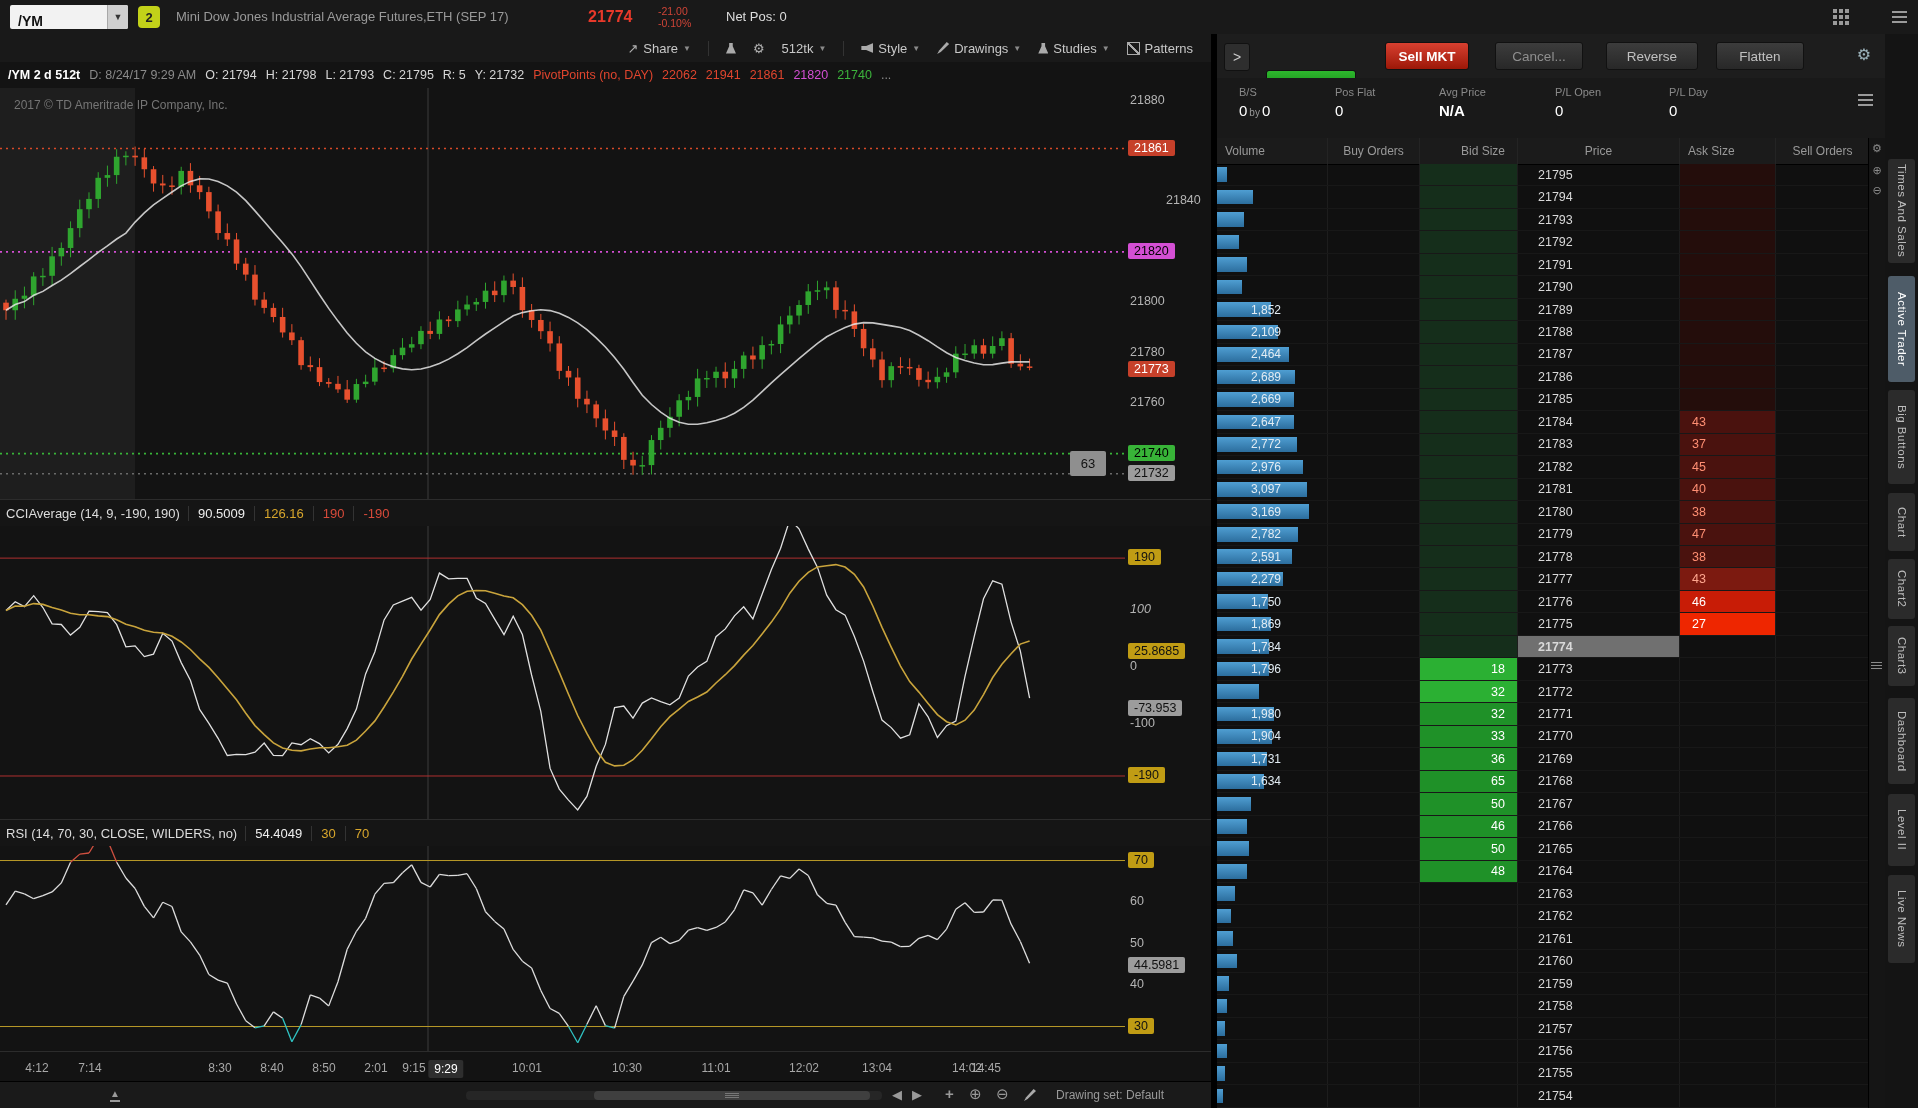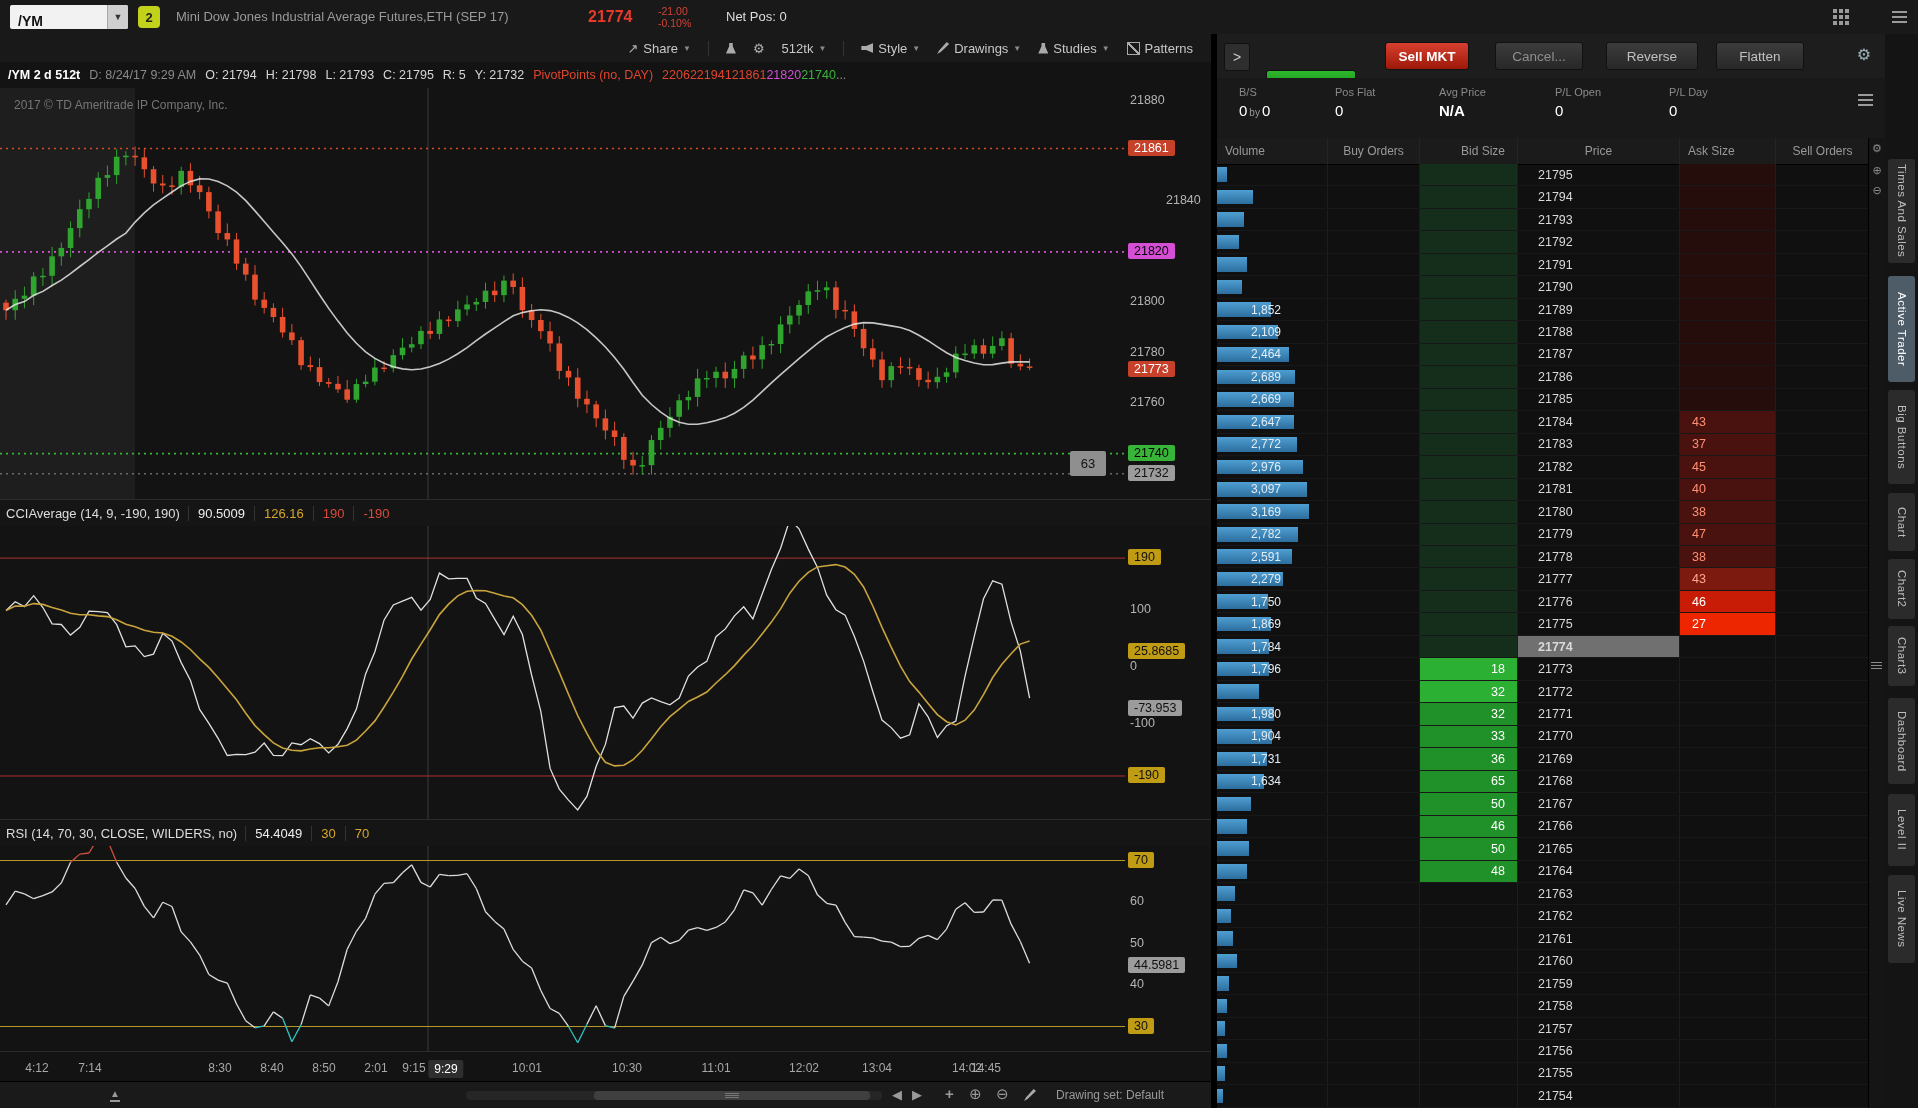--- a/index.html
+++ b/index.html
@@ -172,21 +172,21 @@
     <div class="chart-header">
       <span class="ch-title">/YM 2 d 512t</span>
       <span class="ch-dim">D: 8/24/17 9:29 AM</span>
       <span class="ch-val">O: 21794</span>
       <span class="ch-val">H: 21798</span>
       <span class="ch-val">L: 21793</span>
       <span class="ch-val">C: 21795</span>
       <span class="ch-val">R: 5</span>
       <span class="ch-val">Y: 21732</span>
       <span class="ch-study">PivotPoints (no, DAY)</span>
-      <span id="pivot-values" style="display:flex;">
+      <span id="pivot-values" style="display:flex;gap:9px;">
           <span style="color: rgb(224, 69, 46);">22062</span>
           <span style="color: rgb(224, 69, 46);">21941</span>
           <span style="color: rgb(224, 69, 46);">21861</span>
           <span style="color: rgb(212, 79, 212);">21820</span>
           <span style="color: rgb(60, 180, 60);">21740</span>
           <span style="color: rgb(138, 138, 138);">...</span>
         </span>
     </div>
 
     <svg id="svg-main" class="price-plot" width="1125" height="411">
@@ -445,21 +445,21 @@
       <span class="sh-v red">-190</span>
     </div>
     <svg id="svg-cci" class="sub-plot" style="top:492px;" width="1125" height="293">
         <line x1="428" y1="0" x2="428" y2="293" stroke="#3d3d3d" stroke-width="1"></line>
         <line x1="0" y1="32.10958904109589" x2="1125" y2="32.10958904109589" stroke="#b03030" stroke-width="1"></line>
         <line x1="0" y1="249.99608610567515" x2="1125" y2="249.99608610567515" stroke="#b03030" stroke-width="1"></line>
         <path d="M6.0 84.5 L15.2 75.7 L24.4 80.6 L33.7 69.7 L42.9 81.5 L52.1 97.8 L61.3 98.5 L70.5 109.1 L79.8 101.3 L89.0 85.2 L98.2 85.7 L107.4 86.6 L116.7 98.7 L125.9 120.8 L135.1 119.9 L144.3 130.6 L153.5 128.1 L162.8 107.3 L172.0 115.1 L181.2 136.6 L190.4 154.3 L199.6 183.4 L208.9 197.3 L218.1 212.3 L227.3 229.5 L236.5 228.4 L245.8 228.6 L255.0 226.1 L264.2 217.0 L273.4 229.4 L282.6 229.6 L291.9 216.9 L301.1 218.7 L310.3 212.7 L319.5 217.6 L328.7 226.9 L338.0 218.3 L347.2 202.6 L356.4 183.1 L365.6 147.9 L374.9 125.7 L384.1 93.9 L393.3 79.0 L402.5 75.1 L411.7 71.3 L421.0 84.2 L430.2 73.4 L439.4 47.1 L448.6 52.9 L457.8 52.4 L467.1 52.4 L476.3 72.1 L485.5 77.5 L494.7 93.2 L504.0 108.7 L513.2 90.1 L522.4 108.5 L531.6 149.0 L540.8 185.4 L550.1 242.4 L559.3 263.1 L568.5 274.1 L577.7 283.9 L586.9 270.4 L596.2 240.2 L605.4 218.4 L614.6 181.5 L623.8 180.0 L633.0 192.2 L642.3 177.1 L651.5 171.9 L660.7 175.6 L669.9 178.8 L679.2 172.1 L688.4 150.1 L697.6 141.0 L706.8 135.4 L716.0 110.7 L725.3 102.9 L734.5 89.8 L743.7 80.8 L752.9 92.8 L762.1 68.2 L771.4 43.4 L780.6 22.3 L789.8 -6.3 L799.0 2.8 L808.3 23.1 L817.5 41.4 L826.7 69.1 L835.9 83.7 L845.1 89.1 L854.4 110.4 L863.6 135.1 L872.8 165.5 L882.0 194.1 L891.2 201.6 L900.5 212.2 L909.7 208.8 L918.9 177.7 L928.1 190.8 L937.4 211.4 L946.6 199.7 L955.8 195.1 L965.0 150.4 L974.2 110.6 L983.5 72.8 L992.7 54.8 L1001.9 58.2 L1011.1 96.1 L1020.3 124.9 L1029.6 172.2 " fill="none" stroke="#e0e0e0" stroke-width="1.3"></path>
         <path d="M6.0 84.5 L15.2 80.1 L24.4 80.3 L33.7 77.6 L42.9 78.4 L52.1 81.6 L61.3 84.1 L70.5 87.2 L79.8 88.8 L89.0 88.8 L98.2 89.9 L107.4 90.6 L116.7 93.8 L125.9 98.2 L135.1 100.7 L144.3 104.2 L153.5 106.3 L162.8 107.0 L172.0 110.3 L181.2 116.0 L190.4 123.5 L199.6 132.9 L208.9 141.4 L218.1 151.7 L227.3 162.7 L236.5 173.8 L245.8 187.3 L255.0 199.6 L264.2 208.6 L273.4 216.9 L282.6 222.0 L291.9 224.2 L301.1 224.9 L310.3 223.0 L319.5 221.8 L328.7 221.7 L338.0 220.8 L347.2 219.2 L356.4 214.1 L365.6 205.0 L374.9 194.9 L384.1 181.0 L393.3 166.1 L402.5 150.3 L411.7 133.0 L421.0 118.1 L430.2 103.7 L439.4 88.6 L448.6 78.1 L457.8 69.9 L467.1 65.3 L476.3 64.5 L485.5 64.8 L494.7 67.3 L504.0 70.0 L513.2 71.8 L522.4 78.7 L531.6 89.3 L540.8 104.1 L550.1 125.2 L559.3 146.4 L568.5 168.3 L577.7 189.5 L586.9 207.4 L596.2 224.1 L605.4 236.3 L614.6 239.9 L623.8 239.3 L633.0 233.7 L642.3 224.2 L651.5 212.8 L660.7 200.8 L669.9 190.6 L679.2 183.1 L688.4 175.5 L697.6 171.0 L706.8 166.0 L716.0 157.0 L725.3 148.7 L734.5 139.6 L743.7 129.1 L752.9 119.5 L762.1 108.0 L771.4 96.1 L780.6 82.9 L789.8 67.2 L799.0 55.2 L808.3 46.3 L817.5 40.9 L826.7 39.7 L835.9 38.6 L845.1 41.0 L854.4 48.4 L863.6 61.0 L872.8 80.0 L882.0 101.3 L891.2 121.1 L900.5 140.1 L909.7 155.6 L918.9 166.1 L928.1 177.4 L937.4 188.6 L946.6 195.7 L955.8 199.0 L965.0 194.2 L974.2 184.1 L983.5 168.6 L992.7 151.5 L1001.9 138.2 L1011.1 127.7 L1020.3 118.1 L1029.6 115.0 " fill="none" stroke="#c9a43c" stroke-width="1.6"></path>
       </svg>
     <div class="axis" id="cci-axis" style="top:492px;height:293px;">
-        <div class="axis-tick" style="top: 75.7143px;">100</div>
+        <div class="axis-tick" style="top: 75.7143px; font-style: italic;">100</div>
         <div class="axis-tick" style="top: 133.053px;">0</div>
         <div class="axis-tick" style="top: 190.391px;">-100</div>
         <div class="axis-badge" style="top: 23.1096px; background: rgb(192, 156, 20); color: rgb(17, 17, 17);">190</div>
         <div class="axis-badge" style="top: 117.145px; background: rgb(192, 156, 20); color: rgb(17, 17, 17);">25.8685</div>
         <div class="axis-badge" style="top: 174.483px; background: rgb(156, 156, 156); color: rgb(17, 17, 17);">-73.953</div>
         <div class="axis-badge" style="top: 240.996px; background: rgb(192, 156, 20); color: rgb(17, 17, 17);">-190</div>
       </div>
 
     <div class="sub-header" style="top:785px;">
       <span class="sh-name">RSI (14, 70, 30, CLOSE, WILDERS, no)</span>

